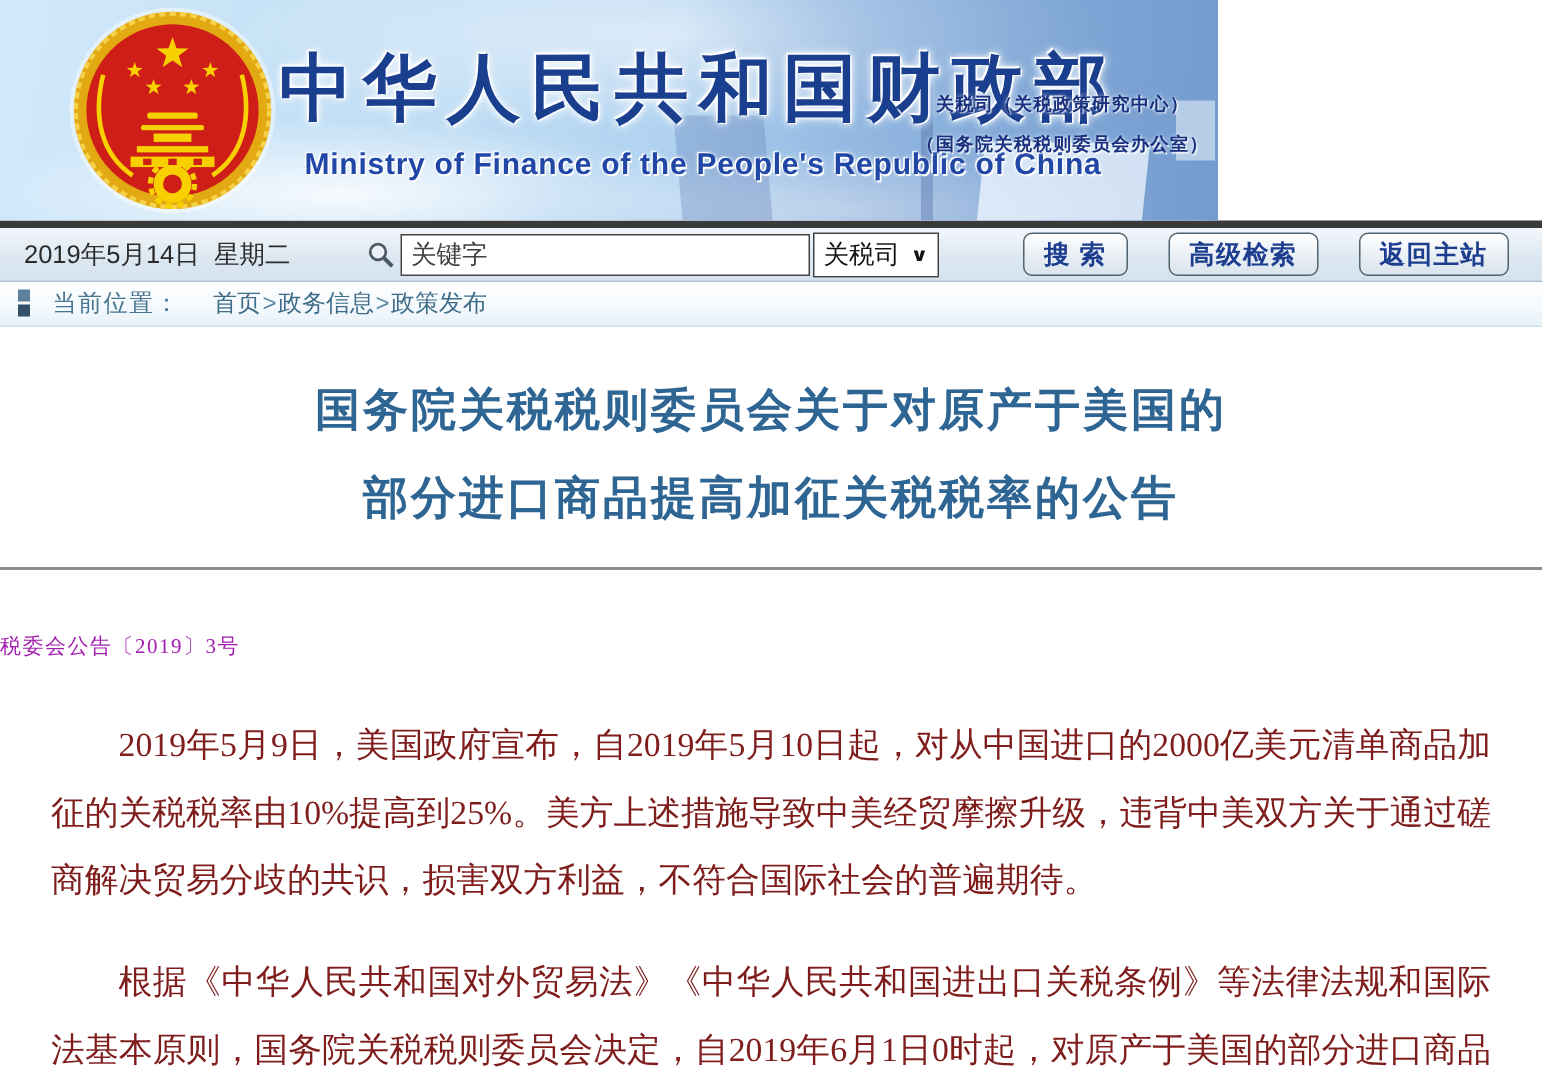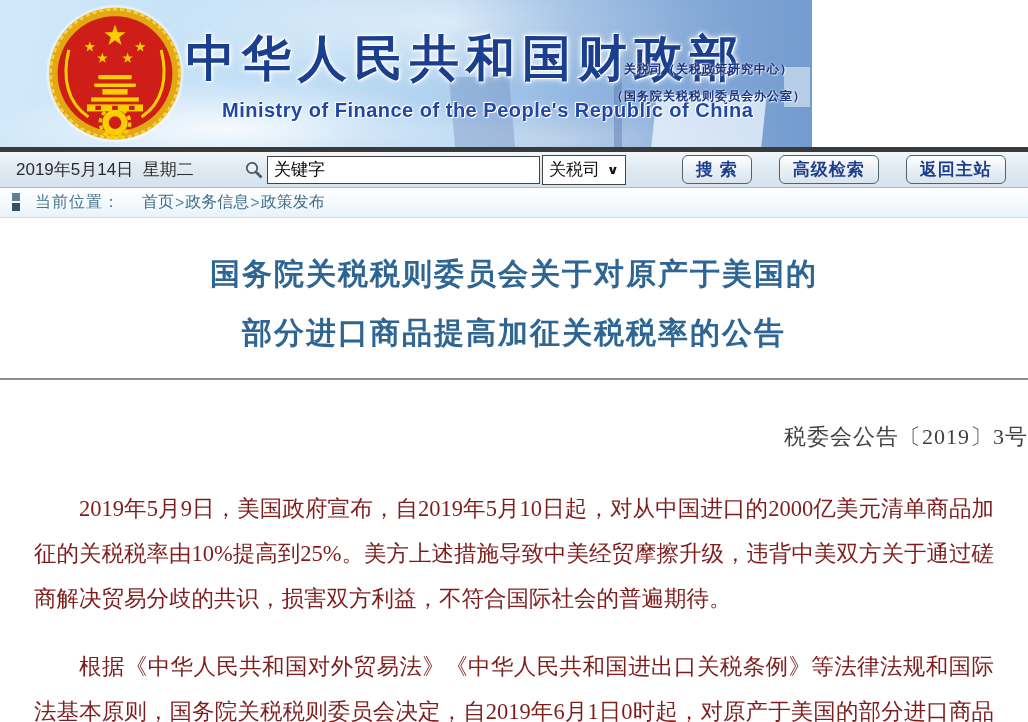--- a/index.html
+++ b/index.html
@@ -20,37 +20,37 @@
   .bldg.b1 { right:48px; bottom:0; width:110px; height:52px; transform:skewX(-6deg); }
   .bldg.b2 { right:190px; bottom:0; width:8px; height:90px; background:rgba(70,100,160,.35); }
   .bldg.b3 { right:300px; bottom:0; width:60px; height:70px; background:rgba(90,120,175,.30); transform:skewX(5deg); }
   .bldg.b4 { right:2px; bottom:40px; width:26px; height:40px; background:rgba(235,244,252,.55); }
 
   .emblem { position:absolute; left:44px; top:5px; width:142px; height:140px; }
 
   .site-title { position:absolute; left:186px; top:26px; font-size:49px; font-weight:bold;
       color:#1b3f8f; letter-spacing:7px; white-space:pre;
       text-shadow:0 0 4px #fff, 0 0 7px rgba(255,255,255,.95), 1px 1px 0 #fff, -1px -1px 0 #fff; }
-  .site-subtitle { position:absolute; left:222px; top:99px; font-size:20px; font-weight:bold;
+  .site-subtitle { position:absolute; left:203px; top:99px; font-size:20px; font-weight:bold;
       color:#2147a6; letter-spacing:.5px;
       text-shadow:0 0 3px #fff, 1px 1px 0 #fff, -1px -1px 0 #fff; }
   .dept { position:absolute; right:6px; top:56px; text-align:center; color:#18307e;
       font-size:12px; font-weight:bold; line-height:27px; letter-spacing:1px;
       text-shadow:0 0 3px rgba(255,255,255,.8), 1px 1px 0 rgba(255,255,255,.6); }
 
   .dark-bar { width:1028px; height:5px; background:#3a3a3a; }
 
   
   .toolbar { width:1028px; height:36px; display:flex; align-items:center;
       background:linear-gradient(#f2f7fb,#dde8f1 55%,#d5e2ee);
       border-bottom:1px solid #a8bccb; }
   .date { margin-left:16px; width:228px; font-size:17px; color:#2b2b2b; white-space:pre; }
   .search-icon { width:20px; height:20px; margin-right:3px; flex:0 0 auto; }
   .search-input { width:273px; height:28px; border:1px solid #444; background:#fff;
-      font-size:17px; color:#000000; padding:0 6px; font-family:inherit; }
+      font-size:17px; color:#404040; padding:0 6px; font-family:inherit; }
   .select-box { width:84px; height:30px; margin-left:2px; border:1px solid #444; background:#fff;
       display:flex; align-items:center; justify-content:space-between; padding:0 6px;
       font-size:17px; color:#111; cursor:pointer; }
   .select-box .chev { font-weight:900; font-size:15px; color:#111; transform:scaleY(.8); }
   .btn-row { display:flex; gap:27px; margin-left:56px; }
   .tb-btn { padding:2px 13px; border:1px solid #51636f; border-radius:6px;
       background:linear-gradient(#ffffff,#e7edf3 60%,#dbe4ec);
       color:#1d3e8f; font-weight:bold; font-size:17px; letter-spacing:1px;
       white-space:pre; cursor:pointer; box-shadow:0 1px 0 rgba(255,255,255,.8) inset; }
 
@@ -65,22 +65,22 @@
   .bc-items { margin-left:22px; color:#3f6d89; display:flex; align-items:center; }
   .bc-link { color:#3f6d89; cursor:pointer; }
   .bc-sep { margin:0 1px; color:#5b86a0; }
 
   
   .content { width:1028px; background:#fff; }
   .article-title { margin-top:26px; text-align:center; color:#2e6593;
       font-family:"Liberation Serif","DejaVu Serif",serif; font-weight:bold;
       font-size:30px; letter-spacing:2px; line-height:59px; }
   .divider { margin-top:16px; width:1028px; border-top:2px solid #8d8d8d; }
-  .doc-number { margin-top:42px; text-align:right; color:#404040;
-      font-family:"Liberation Serif","DejaVu Serif",serif; font-size:22px; letter-spacing:1px; }
+  .doc-number { margin-top:42px; text-align:left; color:#a21caf;
+      font-family:"Liberation Serif","DejaVu Serif",serif; font-size:14px; letter-spacing:1px; }
   .para { margin:34px 34px 0 34px; font-family:"Liberation Serif","DejaVu Serif",serif;
       font-size:22.5px; color:#7f1d1d; line-height:45px; text-align:justify; text-indent:2em; }
   .para + .para { margin-top:23px; }
 </style>
 </head>
 <body>
 
 <div class="header">
   <div class="header-buildings">
     <div class="bldg b3"></div>

